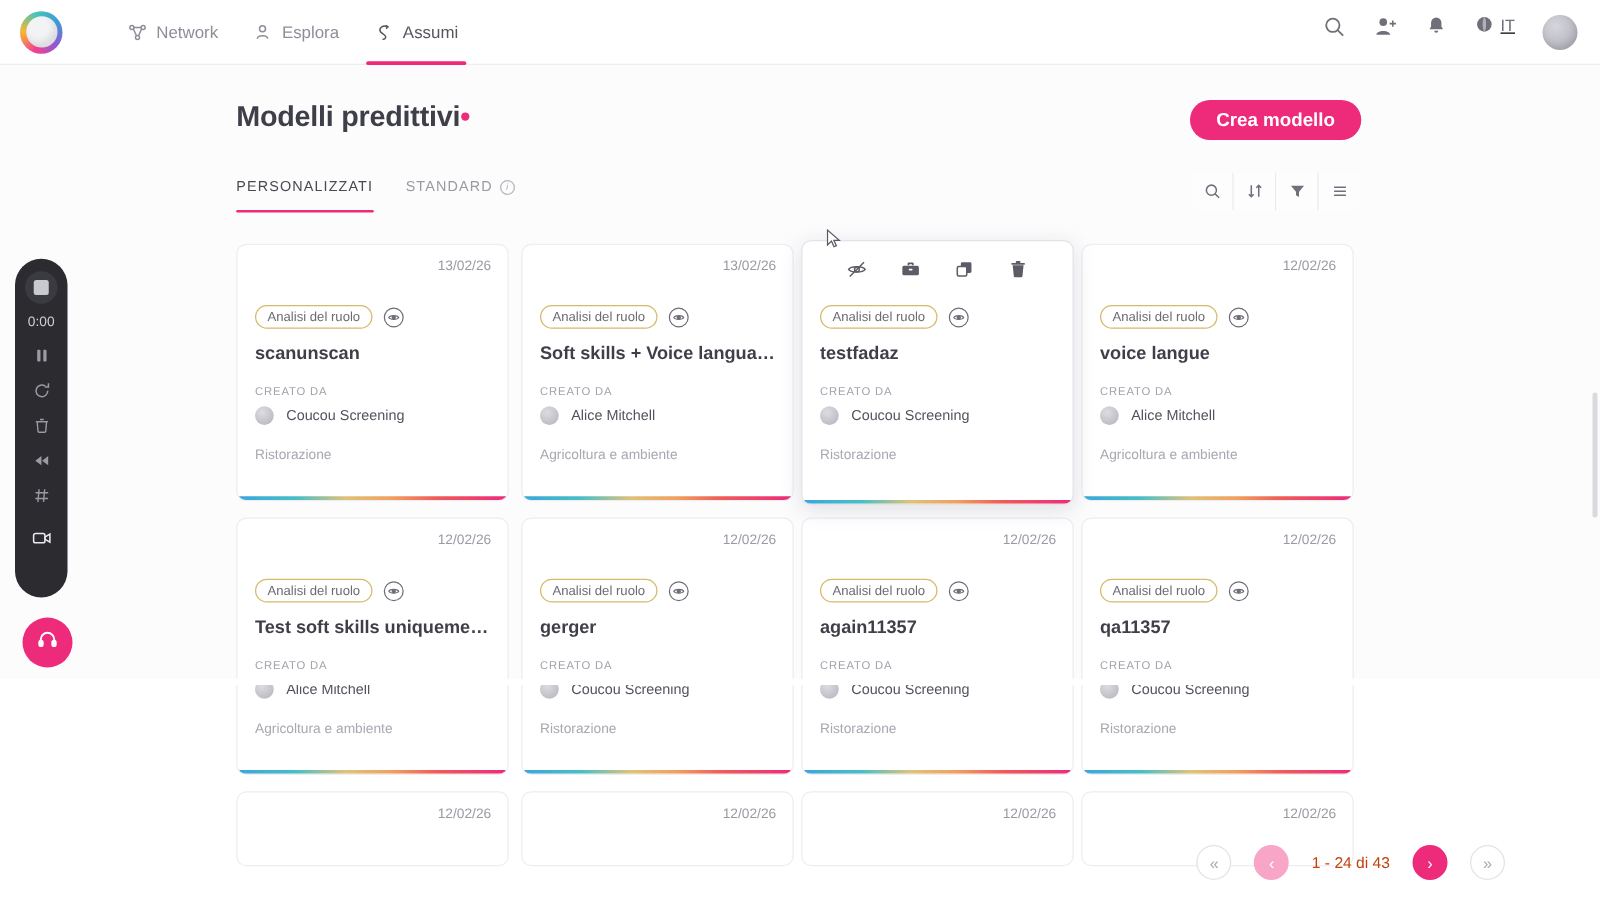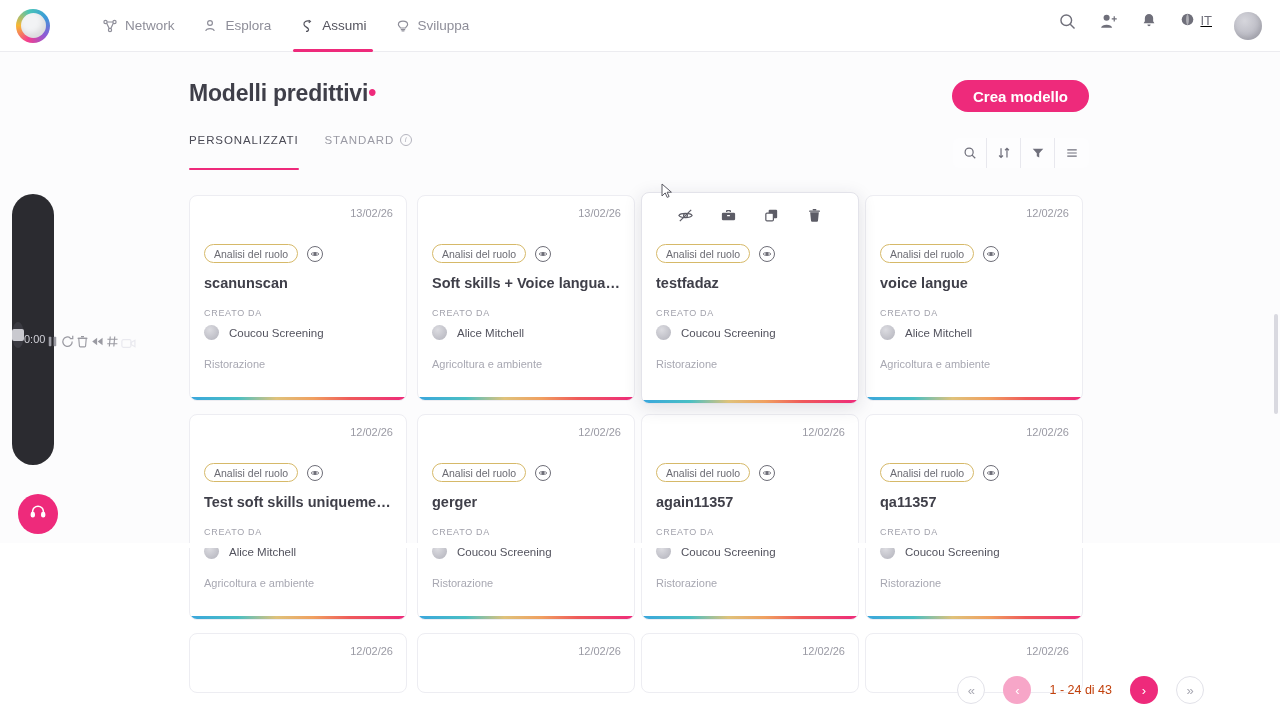--- a/index.html
+++ b/index.html
@@ -43,21 +43,21 @@
   .ptitle .dot { color: #ee2a7b; }
   .headbtns { position: absolute; right: 0; top: 0; display: flex; align-items: center; gap: 12px; }
   .btn-outline { height: 32px; padding: 0 19px; border: 1px solid #dcdce3; border-radius: 16px;
     background: #fff; color: #70707c; font-size: 12.5px; display: flex; align-items: center; cursor: pointer; }
   .btn-pink { height: 32px; padding: 0 21px; border: none; border-radius: 16px;
     background: #ee2a7b; color: #fff; font-size: 15px; font-weight: bold;
     display: flex; align-items: center; cursor: pointer; }
 
   .tabsrow { position: absolute; top: 88px; left: 189px; width: 900px; height: 34px; }
   .tabs { display: flex; align-items: flex-end; gap: 26px; height: 30px; }
-  .tab { font-size: 11.5px; letter-spacing: .9px; color: #9a9aa4; padding-bottom: 24px;
+  .tab { font-size: 11.5px; letter-spacing: .9px; color: #9a9aa4; padding-bottom: 14px;
     position: relative; cursor: pointer; display: flex; align-items: center; gap: 6px; }
   .tab.active { color: #4a4a55; }
   .tab.active::after { content: ""; position: absolute; left: 0; right: 0; bottom: 0;
     height: 2.5px; background: #ee2a7b; border-radius: 2px; }
   .infoicon { width: 12px; height: 12px; border: 1px solid #b4b4be; border-radius: 50%;
     font-size: 8px; color: #b4b4be; display: flex; align-items: center; justify-content: center;
     font-style: italic; line-height: 1; }
 
   .toolbar { position: absolute; right: 191px; top: 86px; height: 30px;
     display: flex; align-items: center; border-radius: 6px; overflow: hidden; }
@@ -96,22 +96,22 @@
   
   .pager { position: absolute; bottom: 16px; right: 76px; display: flex; align-items: center; gap: 18px; }
   .pbtn { width: 28px; height: 28px; border-radius: 50%; display: flex; align-items: center;
     justify-content: center; font-size: 13px; cursor: pointer; }
   .pbtn.ghost { border: 1px solid #e2e2e9; color: #a8a8b2; background: #fff; }
   .pbtn.disabled { background: #f7a6c8; color: #fff; }
   .pbtn.active { background: #ee2a7b; color: #fff; }
   .pinfo { font-size: 12.5px; color: #c2410c; }
 
   
-  .rec { position: absolute; left: 12px; top: 194px; width: 42px; height: 271px;
-    background: #2b2b30; border-radius: 21px; display: flex; flex-direction: row;
+  .rec { position: absolute; left: 12px; top: 207px; width: 42px; height: 271px;
+    background: #2b2b30; border-radius: 21px; display: flex; flex-direction: column;
     align-items: center; padding-top: 10px; gap: 0; z-index: 40; }
   .rec .stop { width: 26px; height: 26px; border-radius: 50%; background: #3a3a41;
     display: flex; align-items: center; justify-content: center; cursor: pointer; }
   .rec .stop i { width: 12px; height: 12px; background: #c9c9cf; border-radius: 2px; display: block; }
   .rec .time { font-size: 11px; color: #cfcfd6; margin-top: 9px; }
   .rec .ri { margin-top: 13px; color: #9a9aa2; display: flex; cursor: pointer; }
 
   .support { position: absolute; left: 18px; bottom: 14px; width: 40px; height: 40px;
     border-radius: 50%; background: #ee2a7b; display: flex; align-items: center;
     justify-content: center; color: #fff; cursor: pointer; z-index: 40; }
@@ -153,29 +153,20 @@
         <span>Esplora</span>
       </div>
       <div class="navitem active">
         <span>
           <svg width="16" height="16" viewBox="0 0 16 16" fill="none" stroke="currentColor" stroke-width="1.2">
             <path d="M10.5 3.2 C7.5 2.2 4.5 4 5 6.6 C5.4 8.8 8.6 9.2 9.4 11 C10 12.3 8.8 13.6 7 13.4"></path>
             <path d="M9.6 2.2 L11.4 3.4 L9.8 4.9"></path>
           </svg>
         </span>
         <span>Assumi</span>
-      </div>
-      <div class="navitem">
-        <span>
-          <svg width="16" height="16" viewBox="0 0 16 16" fill="none" stroke="currentColor" stroke-width="1.2">
-            <path d="M8 3.2 C5.4 3.2 3.4 4.6 3.4 6.4 C3.4 8 5 8.6 5.6 10 L10.4 10 C11 8.6 12.6 8 12.6 6.4 C12.6 4.6 10.6 3.2 8 3.2 Z"></path>
-            <path d="M5.8 11.6 H10.2 M6.6 13 H9.4"></path>
-          </svg>
-        </span>
-        <span>Sviluppa</span>
       </div>
     </div>
 
     <div class="navright">
       <span class="navicon">
         <svg width="19" height="19" viewBox="0 0 20 20" fill="none" stroke="currentColor" stroke-width="1.5">
           <circle cx="8.7" cy="8.7" r="5.6"></circle>
             <path d="M12.9 12.9 L17.4 17.4"></path>
         </svg>
       </span>

